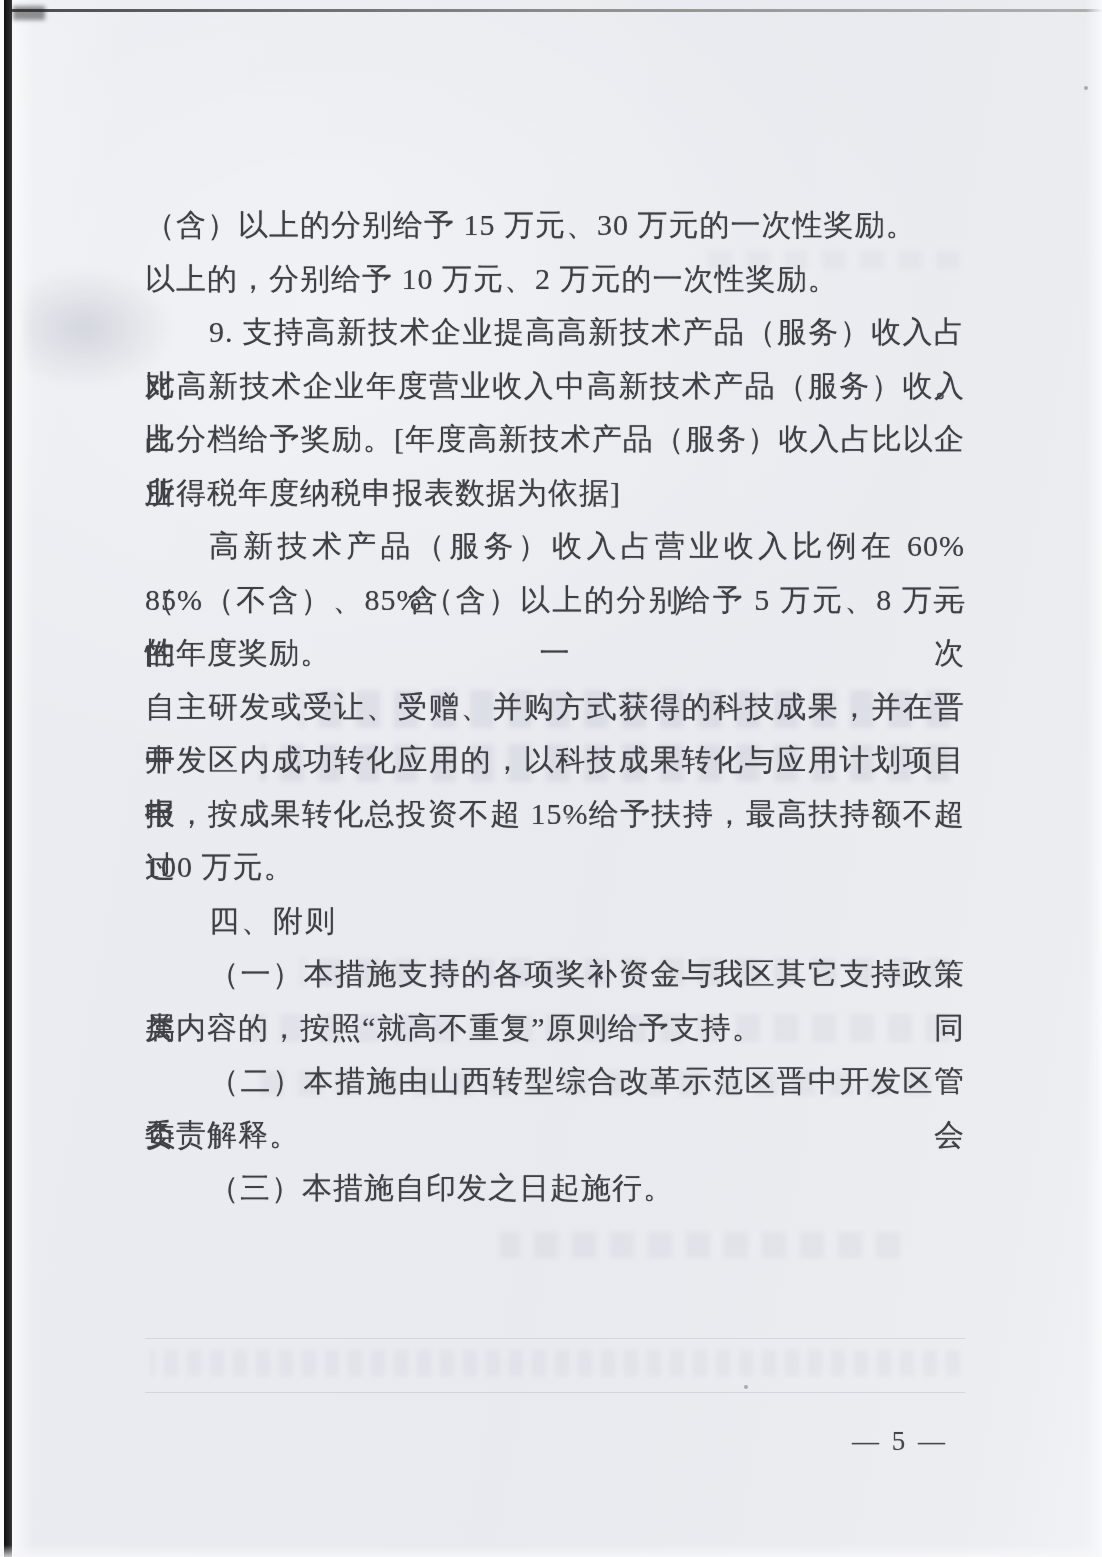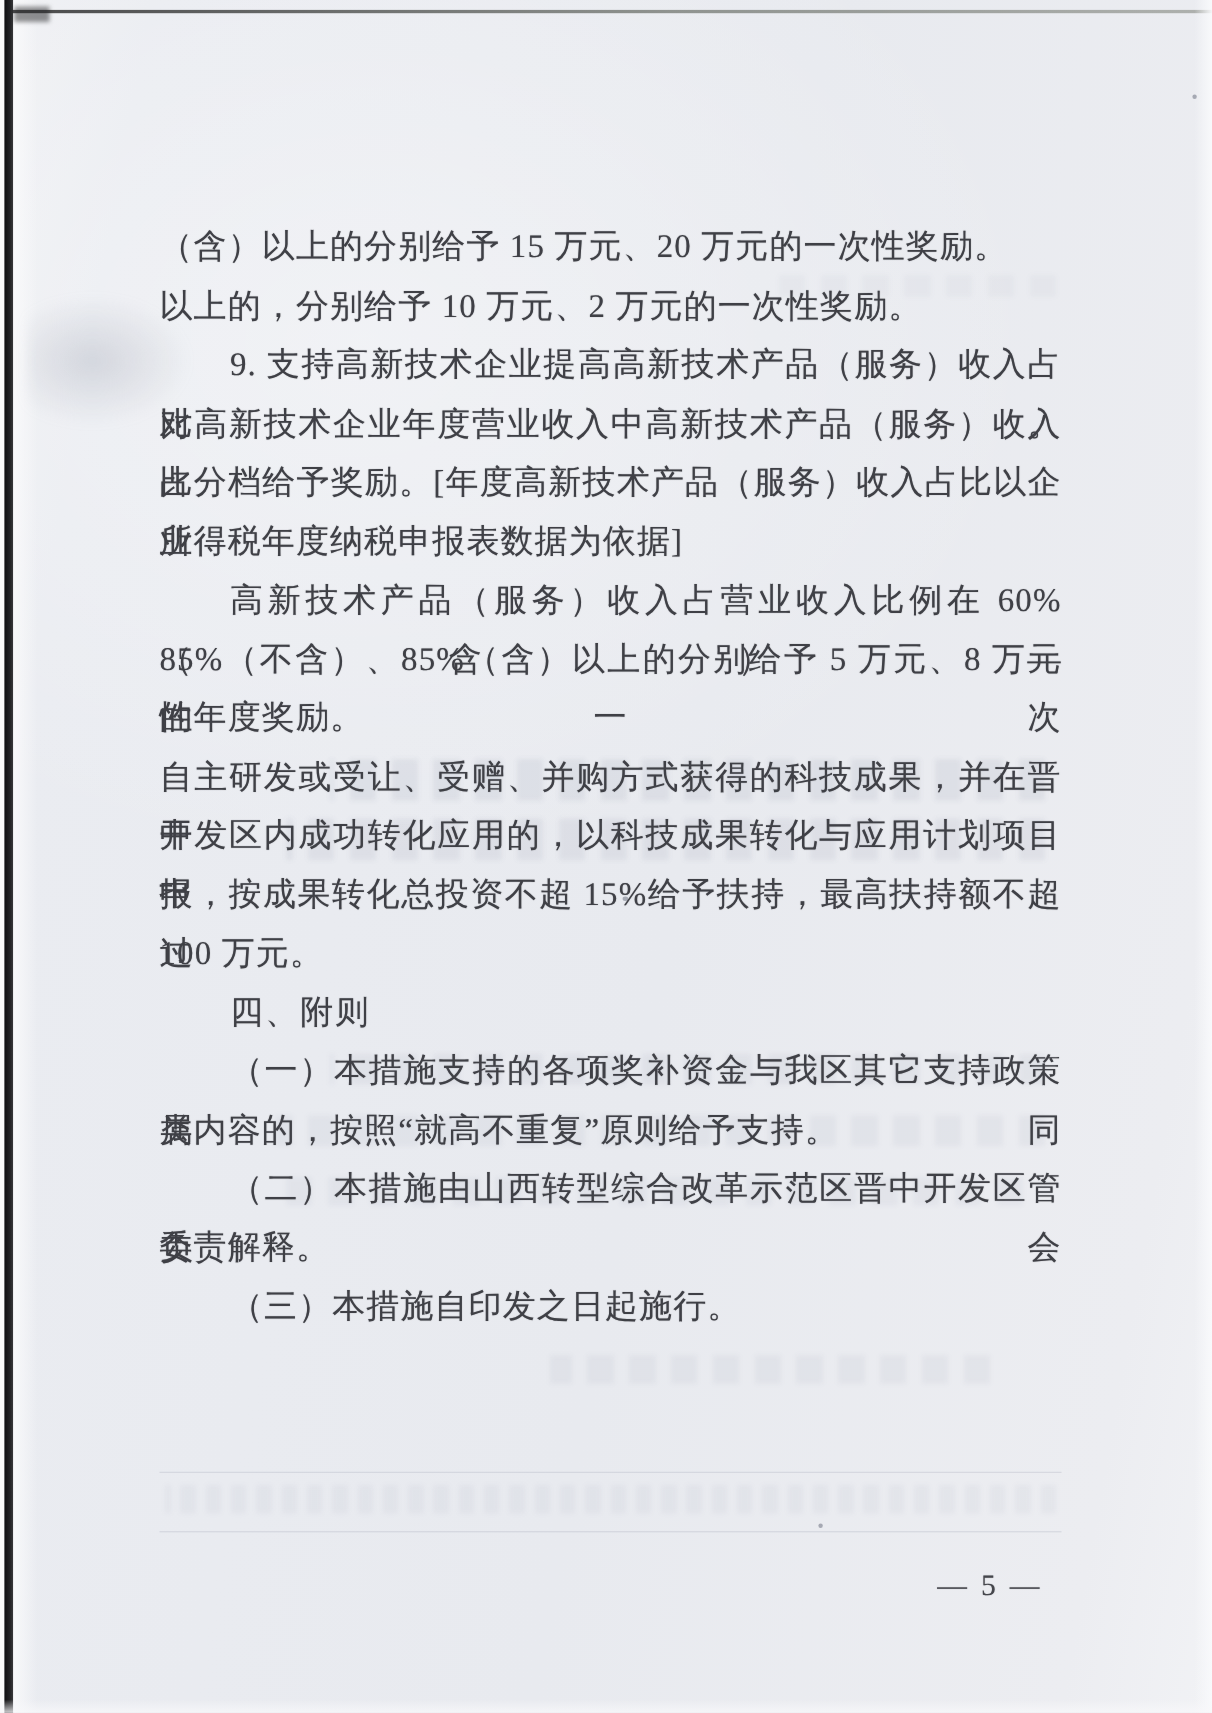--- a/index.html
+++ b/index.html
@@ -150,21 +150,21 @@
   <div class="ghost g-stripe ghostA2"></div>
   <div class="ghost g-stripe ghostB1"></div>
   <div class="ghost g-stripe ghostB2"></div>
   <div class="ghost g-stripe ghostB3"></div>
   <div class="ghost g-stripe ghostC1"></div>
   <div class="hairline hairline1"></div>
   <div class="ghost g-stripe-small ghostD1"></div>
   <div class="hairline hairline2"></div>
 
   <div class="content">
-      <div class="line">（含）以上的分别给予 15 万元、20 万元的一次性奖励。</div>
+      <div class="line">（含）以上的分别给予 15 万元、30 万元的一次性奖励。</div>
       <div class="line">以上的，分别给予 10 万元、2 万元的一次性奖励。</div>
       <div class="line indent full">9. 支持高新技术企业提高高新技术产品（服务）收入占比。</div>
       <div class="line full">对高新技术企业年度营业收入中高新技术产品（服务）收入占</div>
       <div class="line full">比分档给予奖励。[年度高新技术产品（服务）收入占比以企业</div>
       <div class="line">所得税年度纳税申报表数据为依据]</div>
       <div class="line indent full">高新技术产品（服务）收入占营业收入比例在 60%（含）—</div>
       <div class="line full">85%（不含）、85%（含）以上的分别给予 5 万元、8 万元的一次</div>
       <div class="line">性年度奖励。</div>
       <div class="line full">自主研发或受让、受赠、并购方式获得的科技成果，并在晋中</div>
       <div class="line full">开发区内成功转化应用的，以科技成果转化与应用计划项目申</div>

